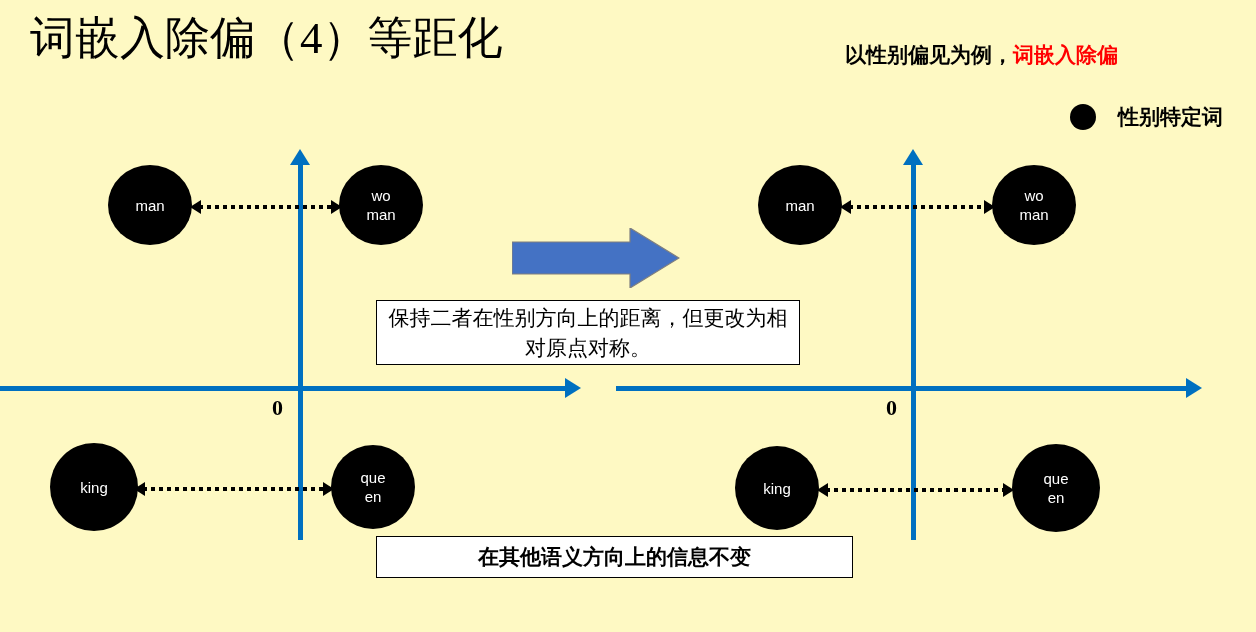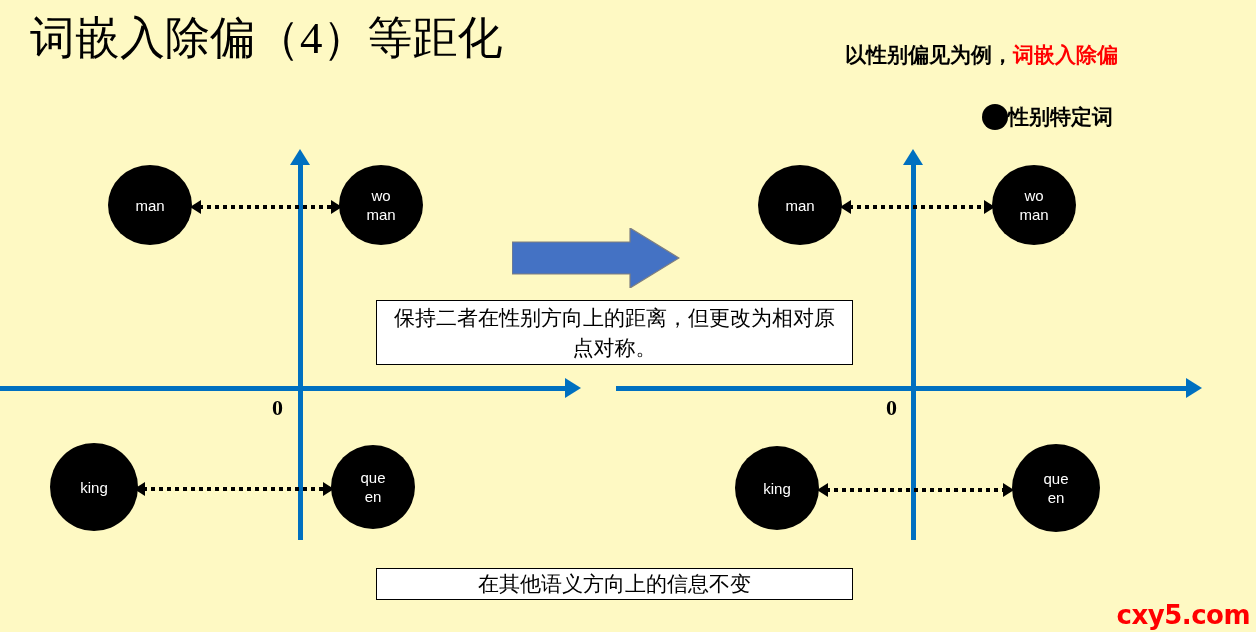--- a/index.html
+++ b/index.html
@@ -39,25 +39,25 @@
     font-size: 21px;
     line-height: 26px;
     white-space: nowrap;
   }
   #caption .red { color: #FF0000; }
   #caption .blk { color: #000000; }
 
   
   #legend {
     position: absolute;
-    left: 982px;
+    left: 1070px;
     top: 103px;
     display: flex;
     align-items: center;
-    gap: 0;
+    gap: 22px;
     white-space: nowrap;
   }
   #legend .dot {
     width: 26px;
     height: 26px;
     border-radius: 50%;
     background: #000000;
     display: block;
   }
   #legend .lbl {
@@ -173,28 +173,29 @@
     text-align: center;
     font-family: "Liberation Serif", "DejaVu Serif", serif;
     font-size: 21px;
     line-height: 30px;
     color: #000000;
     padding: 4px 10px;
   }
   #callout-main {
     left: 376px;
     top: 300px;
-    width: 477px;
+    width: 424px;
     height: 65px;
   }
   #callout-bottom {
     left: 376px;
-    top: 568px;
+    top: 536px;
     width: 477px;
-    height: 32px;
+    height: 42px;
+    font-weight: bold;
   }
 
   
   #watermark {
     position: absolute;
     right: 6px;
     bottom: 2px;
     color: #FF0000;
     font-family: "DejaVu Sans", sans-serif;
     font-weight: bold;
@@ -278,15 +279,14 @@
     <div class="connector" style="left:817px; top:482px; width:197px; height:15px;">
       <span class="head-l"></span>
       <span class="line"></span>
       <span class="head-r"></span>
     </div>
   </div>
 
   <div class="callout" id="callout-main">保持二者在性别方向上的距离，但更改为相对原点对称。</div>
   <div class="callout" id="callout-bottom">在其他语义方向上的信息不变</div>
 
-  <div id="watermark">cxy5.com</div>
 
 </div>
 
 </body></html>

